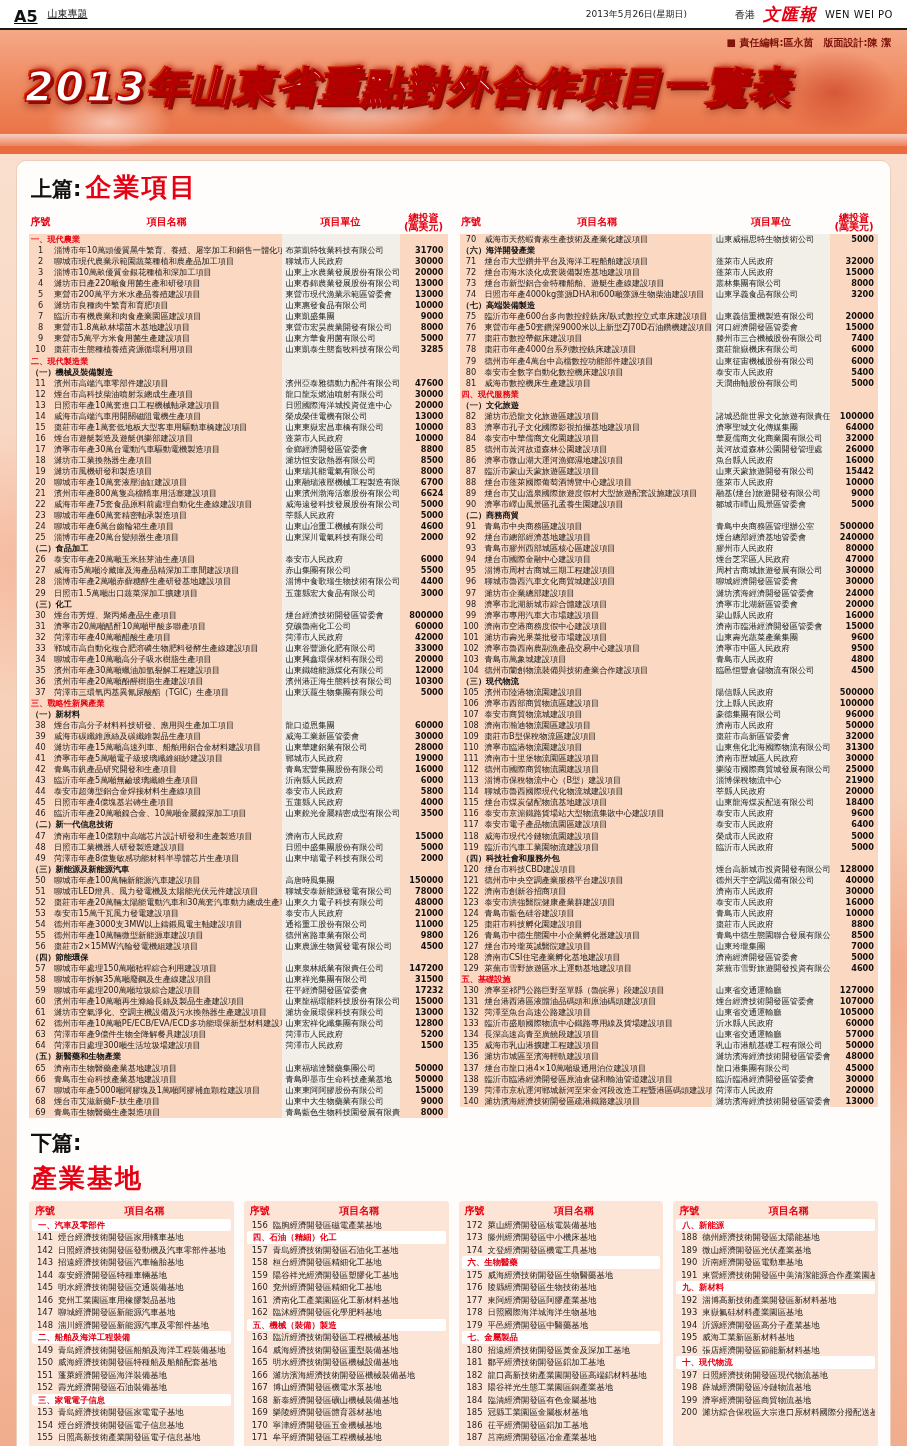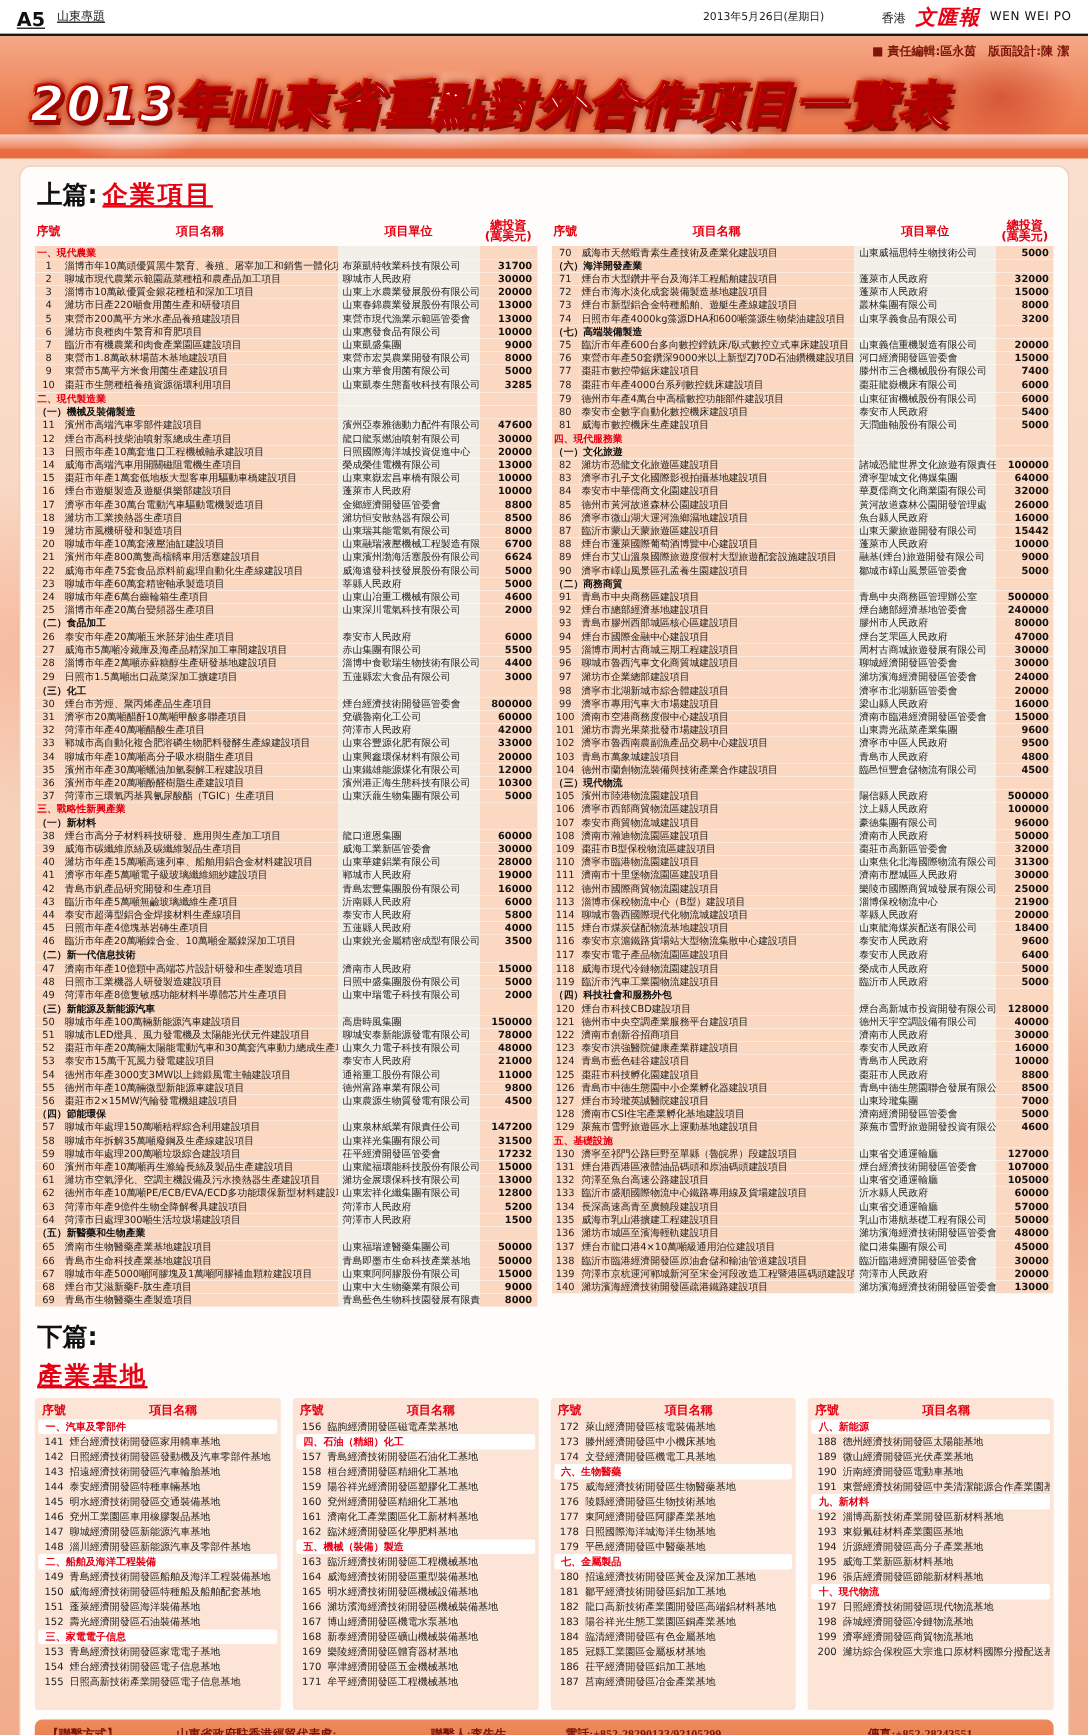--- a/index.html
+++ b/index.html
@@ -18,21 +18,21 @@
   .mh-left{ display:flex; align-items:flex-start; gap:10px;text-decoration:underline; }
   .mh-page{ font-size:16px; font-weight:900; color:#111; }
   .mh-section{ font-size:10px; color:#222; }
   .mh-right{ display:flex; align-items:center; gap:8px; }
   .mh-date{ font-size:9px; color:#222; }
   .mh-paper-pre{ font-size:10px; color:#111;margin-left:40px; }
   .mh-logo{ font-size:17px; font-weight:900; font-style:italic; color:#e60012; letter-spacing:1px; }
   .mh-paper-en{ font-size:10px; color:#111; letter-spacing:0.5px; }
   
   .banner{
-    height:102px; position:relative;
+    height:124px; position:relative;
     background:
       radial-gradient(90px 40px at 12% 75%, rgba(255,255,255,.55), rgba(255,255,255,0) 70%),
       radial-gradient(140px 50px at 40% 60%, rgba(255,255,255,.65), rgba(255,255,255,0) 70%),
       radial-gradient(120px 45px at 63% 70%, rgba(255,255,255,.5), rgba(255,255,255,0) 70%),
       radial-gradient(90px 60px at 92% 50%, rgba(185,30,10,.45), rgba(185,30,10,0) 70%),
       linear-gradient(180deg,#f5a887 0%, #ef8a60 45%, #e96a3e 100%);
     overflow:hidden;
   }
   .credits{
     position:absolute; top:6px; right:16px;
@@ -59,21 +59,21 @@
       linear-gradient(180deg,#fadfce 0%, #f6cdb4 55%, #f0a988 100%);
     padding:6px 16px 10px 16px;
   }
   .panel{
     background:#fffdfb; border:1px solid #eccfbc; border-radius:10px;
     height:100%; padding:6px 12px 8px 12px;
     display:flex; flex-direction:column;
   }
   .part-head{ display:flex; align-items:baseline; gap:4px; padding:3px 2px 5px 2px; }
   .part-label{ font-size:21px; font-weight:900; color:#111; }
-  .part-title{ font-size:21px; font-weight:900; color:#e60012; letter-spacing:2px;text-decoration:underline; }
+  .part-title{ font-size:26px; font-weight:900; color:#e60012; letter-spacing:2px; }
   
   .cols{ display:flex; gap:12px; }
   .tcol{ flex:1; min-width:0; }
   .thead{ display:flex; height:24px; align-items:center; }
   .thead .h{ color:#e60012; font-weight:900; font-size:10px; text-align:center; }
   .h-no{ width:23px; flex:none; }
   .h-name{ flex:1; }
   .h-unit{ width:118px; flex:none; }
   .h-inv{ width:48px; flex:none; font-size:8px; line-height:9px; }
   .row{ display:flex; height:11.05px; line-height:11.2px; font-size:8.2px; color:#222; overflow:hidden; }

